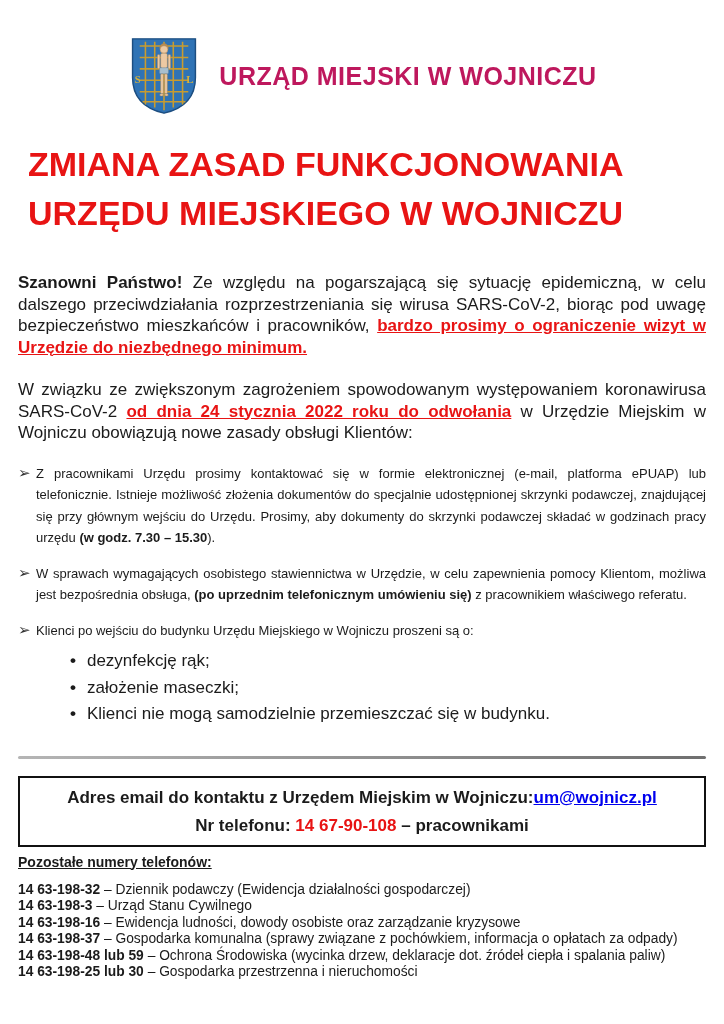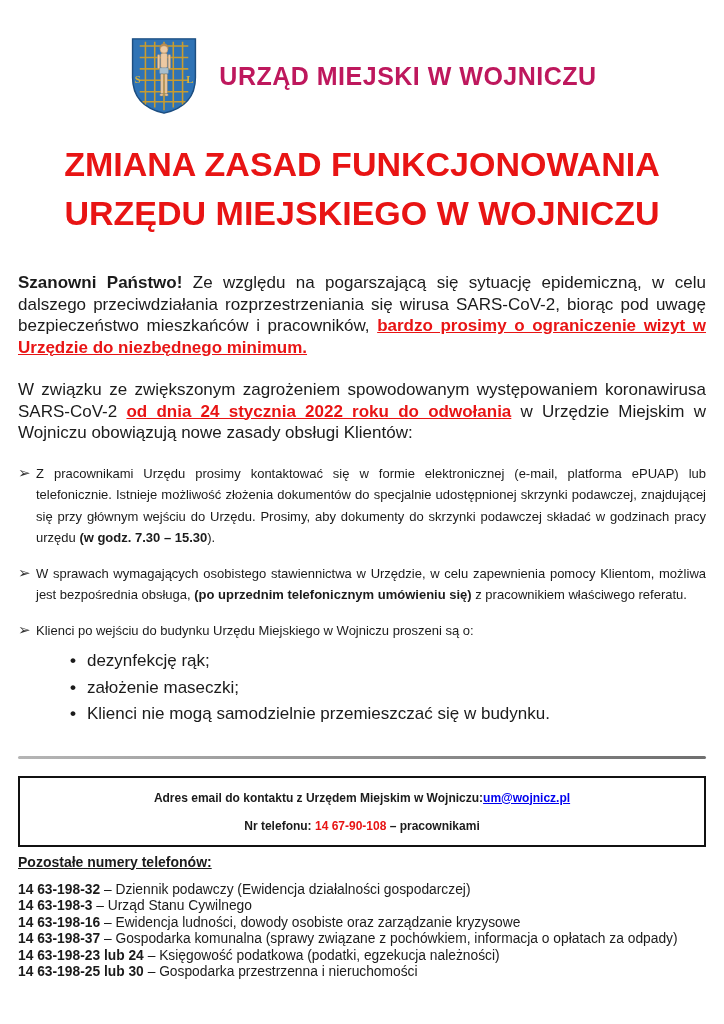--- a/index.html
+++ b/index.html
@@ -25,26 +25,27 @@
   .office-name {
     font-size: 25px;
     font-weight: bold;
     letter-spacing: 0.5px;
     color: #be185d;
     white-space: nowrap;
   }
   
   .doc-title {
     margin-top: 24px;
-    text-align: center;
+    text-align: left;
     font-weight: bold;
     font-size: 34px;
     line-height: 49px;
     color: var(--accent-red, #e81414);
     letter-spacing: 0px;
+    margin-left: 28px;
   }
   
   .content { margin: 0 18px; }
   .para {
     font-size: 17px;
     line-height: 21.5px;
     text-align: justify;
     margin: 0;
   }
   .para.intro  { margin-top: 34px; }
@@ -94,21 +95,21 @@
     background: linear-gradient(to right, #b5b5b5, #6f6f6f);
     border-radius: 2px;
   }
   
   .contact-box {
     margin: 0 18px;
     border: 2px solid #111;
     padding: 9px 8px 8px 8px;
     text-align: center;
     font-weight: bold;
-    font-size: 12px;
+    font-size: 17px;
     line-height: 22px;
   }
   .contact-line-email { margin-bottom: 6px; }
   .email-link {
     color: var(--link-blue, #0000ee);
     text-decoration: underline;
     cursor: pointer;
   }
   .phone-red { color: var(--accent-red, #e81414); }
   
@@ -213,18 +214,18 @@
     </div>
   </div>
 
   <div class="phones">
     <div class="phones-heading">Pozostałe numery telefonów:</div>
     <div class="phone-rows">
         <div class="phone-row"><b>14 63-198-32</b><span> – </span><span>Dziennik podawczy (Ewidencja działalności gospodarczej)</span></div>
         <div class="phone-row"><b>14 63-198-3</b><span> – </span><span>Urząd Stanu Cywilnego</span></div>
         <div class="phone-row"><b>14 63-198-16</b><span> – </span><span>Ewidencja ludności, dowody osobiste oraz zarządzanie kryzysowe</span></div>
         <div class="phone-row"><b>14 63-198-37</b><span> – </span><span>Gospodarka komunalna (sprawy związane z pochówkiem, informacja o opłatach za odpady)</span></div>
-        <div class="phone-row"><b>14 63-198-23 lub 24</b><span> – </span><span>Księgowość podatkowa (podatki, egzekucja należności)</span></div>
+        <div class="phone-row"><b>14 63-198-48 lub 59</b><span> – </span><span>Ochrona Środowiska (wycinka drzew, deklaracje dot. źródeł ciepła i spalania paliw)</span></div>
         <div class="phone-row"><b>14 63-198-25 lub 30</b><span> – </span><span>Gospodarka przestrzenna i nieruchomości</span></div>
       </div>
   </div>
 
 </div>
 
 </body></html>

